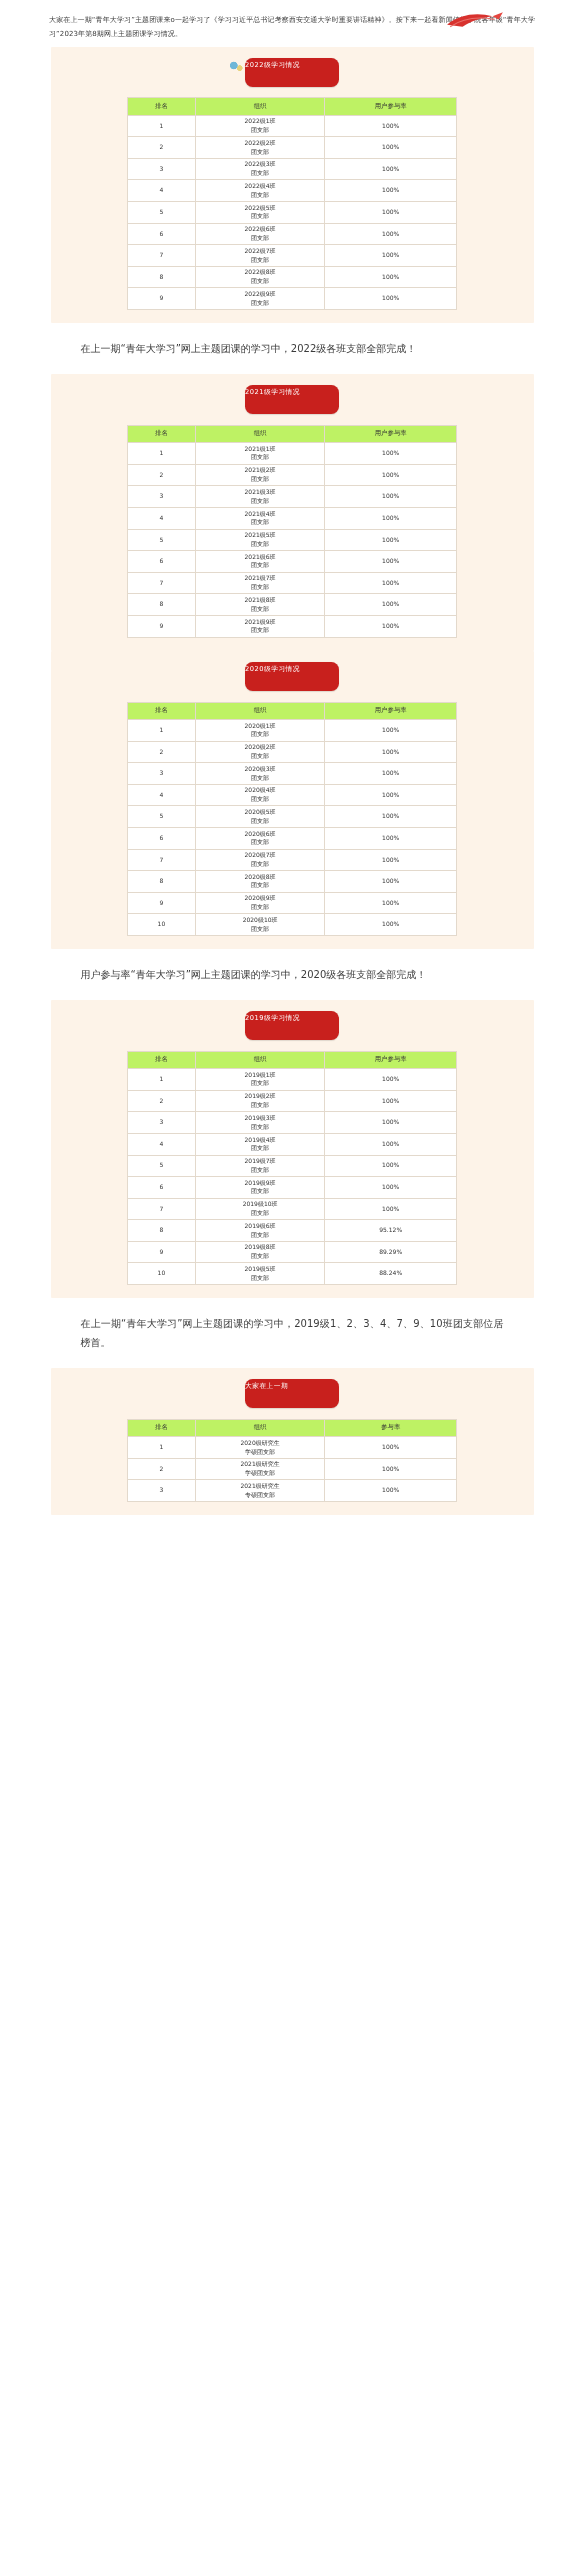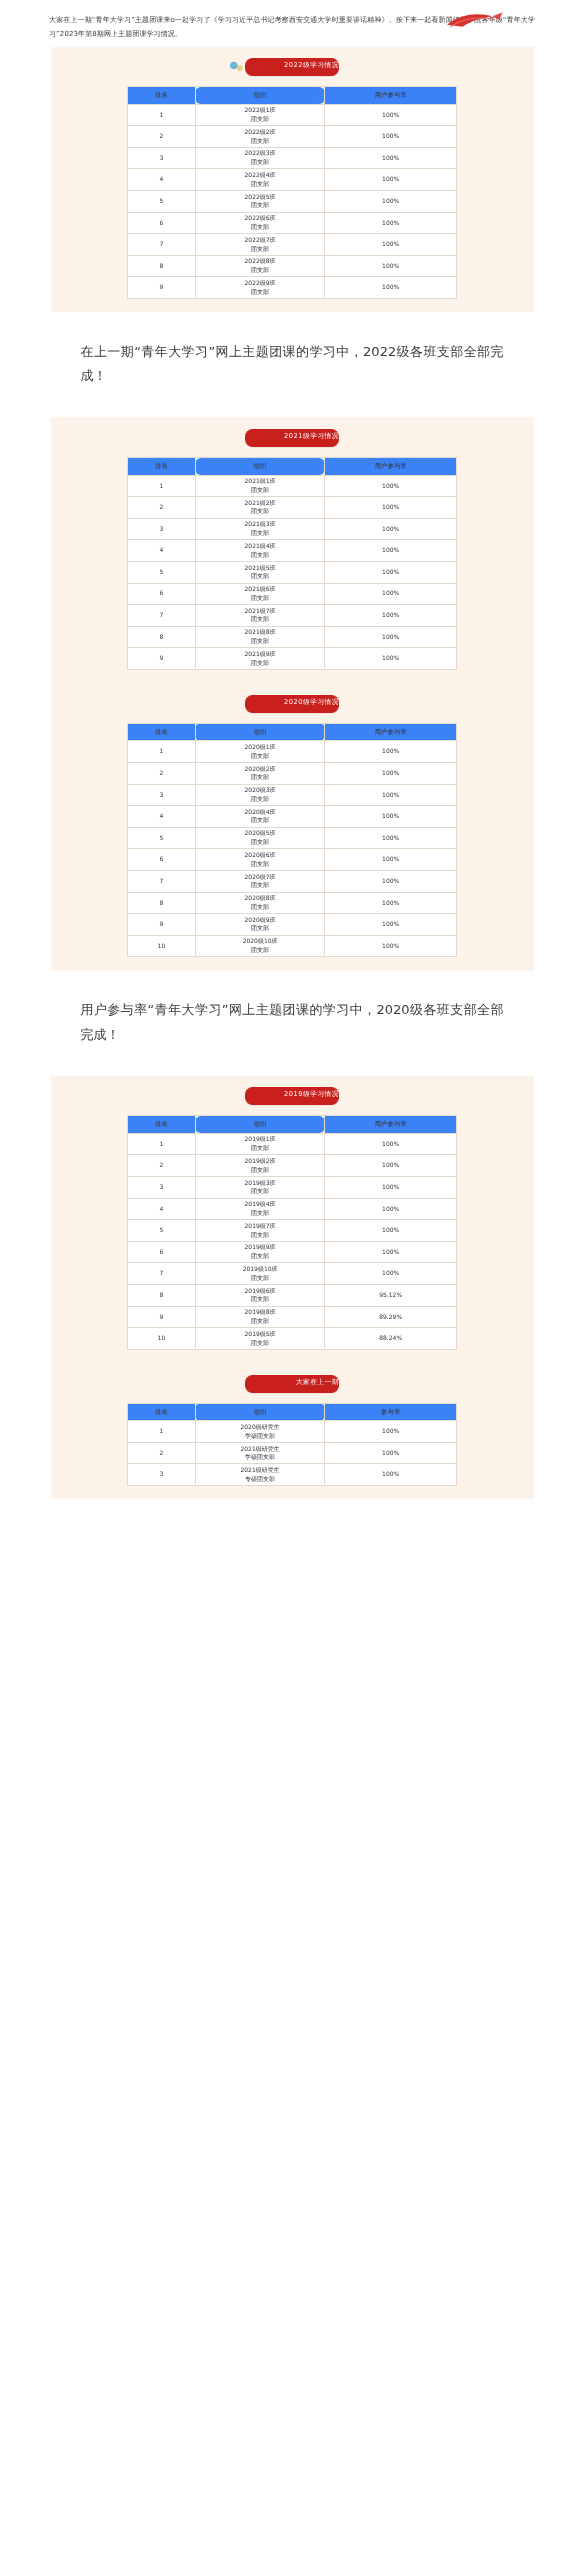--- a/index.html
+++ b/index.html
@@ -43,27 +43,27 @@
   .section {
     margin: 0 auto;
     width: 483px;
     background: #fdf3e8;
     padding: 11.3px 0 13.4px 0;
     border-radius: 1px;
   }
   .banner {
     margin: 0 auto 10.3px auto;
     width: 94px;
-    height: 18px;
+    height: 29px;
     background: #c8201d;
     border-radius: 7.7px;
     color: #ffffff;
     font-size: 6.7px;
     line-height: 15.5px;
-    text-align: right;
+    text-align: left;
     letter-spacing: 0.5px;
     position: relative;
     box-shadow: 0 0.5px 1px rgba(0,0,0,0.12);
   }
   .banner.with-deco::before {
     content: "";
     position: absolute;
     left: -18.5px;
     top: 1px;
     width: 17.5px;
@@ -78,44 +78,44 @@
     background: #ffffff;
     font-size: 6.2px;
     color: #333;
   }
   table.rank th, table.rank td {
     border: 0.5px solid #e3d9cc;
     text-align: center;
     vertical-align: middle;
   }
   table.rank th {
-    background: #3b82f6;
+    background: #bef264;
     font-weight: normal;
     height: 17.5px;
     color: #333;
     font-size: 6.4px;
   }
   table.rank td {
     height: 21.6px;
     line-height: 1.45;
     font-size: 6px;
   }
   table.rank td.col-rank { width: 68px; }
   table.rank td.col-org { width: 130px; }
   table.rank td.col-rate { width: 132px; }
   table.rank th.col-rank { width: 68px; }
-  table.rank th.col-org { width: 130px; border-radius: 6px; }
+  table.rank th.col-org { width: 130px; }
   table.rank th.col-rate { width: 132px; }
   .org-line { display: block; }
   
   .note {
     width: 483px;
-    margin: 16px auto;
+    margin: 4px auto;
     padding: 11.3px 30px 12.4px 30px;
-    font-size: 13px;
+    font-size: 10px;
     line-height: 1.9;
     color: #3b3b3b;
     text-align: justify;
   }
   .spacer-16 { height: 8.2px; }
 </style>
 </head>
 <body>
 
 <div class="page">
@@ -485,20 +485,21 @@
               <td class="col-rank">10</td>
               <td class="col-org">
                 <span class="org-line">2019级5班</span>
                 <span class="org-line">团支部</span>
               </td>
               <td class="col-rate">88.24%</td>
             </tr>
           </tbody>
         </table>
       </div>
+      <div class="note">在上一期“青年大学习”网上主题团课的学习中，2019级1、2、3、4、7、9、10班团支部位居榜首。</div>
       <div class="section">
         <div class="banner">大家在上一期</div>
         <table class="rank">
           <thead>
             <tr>
               <th class="col-rank">排名</th>
               <th class="col-org">组织</th>
               <th class="col-rate">参与率</th>
             </tr>
           </thead>

